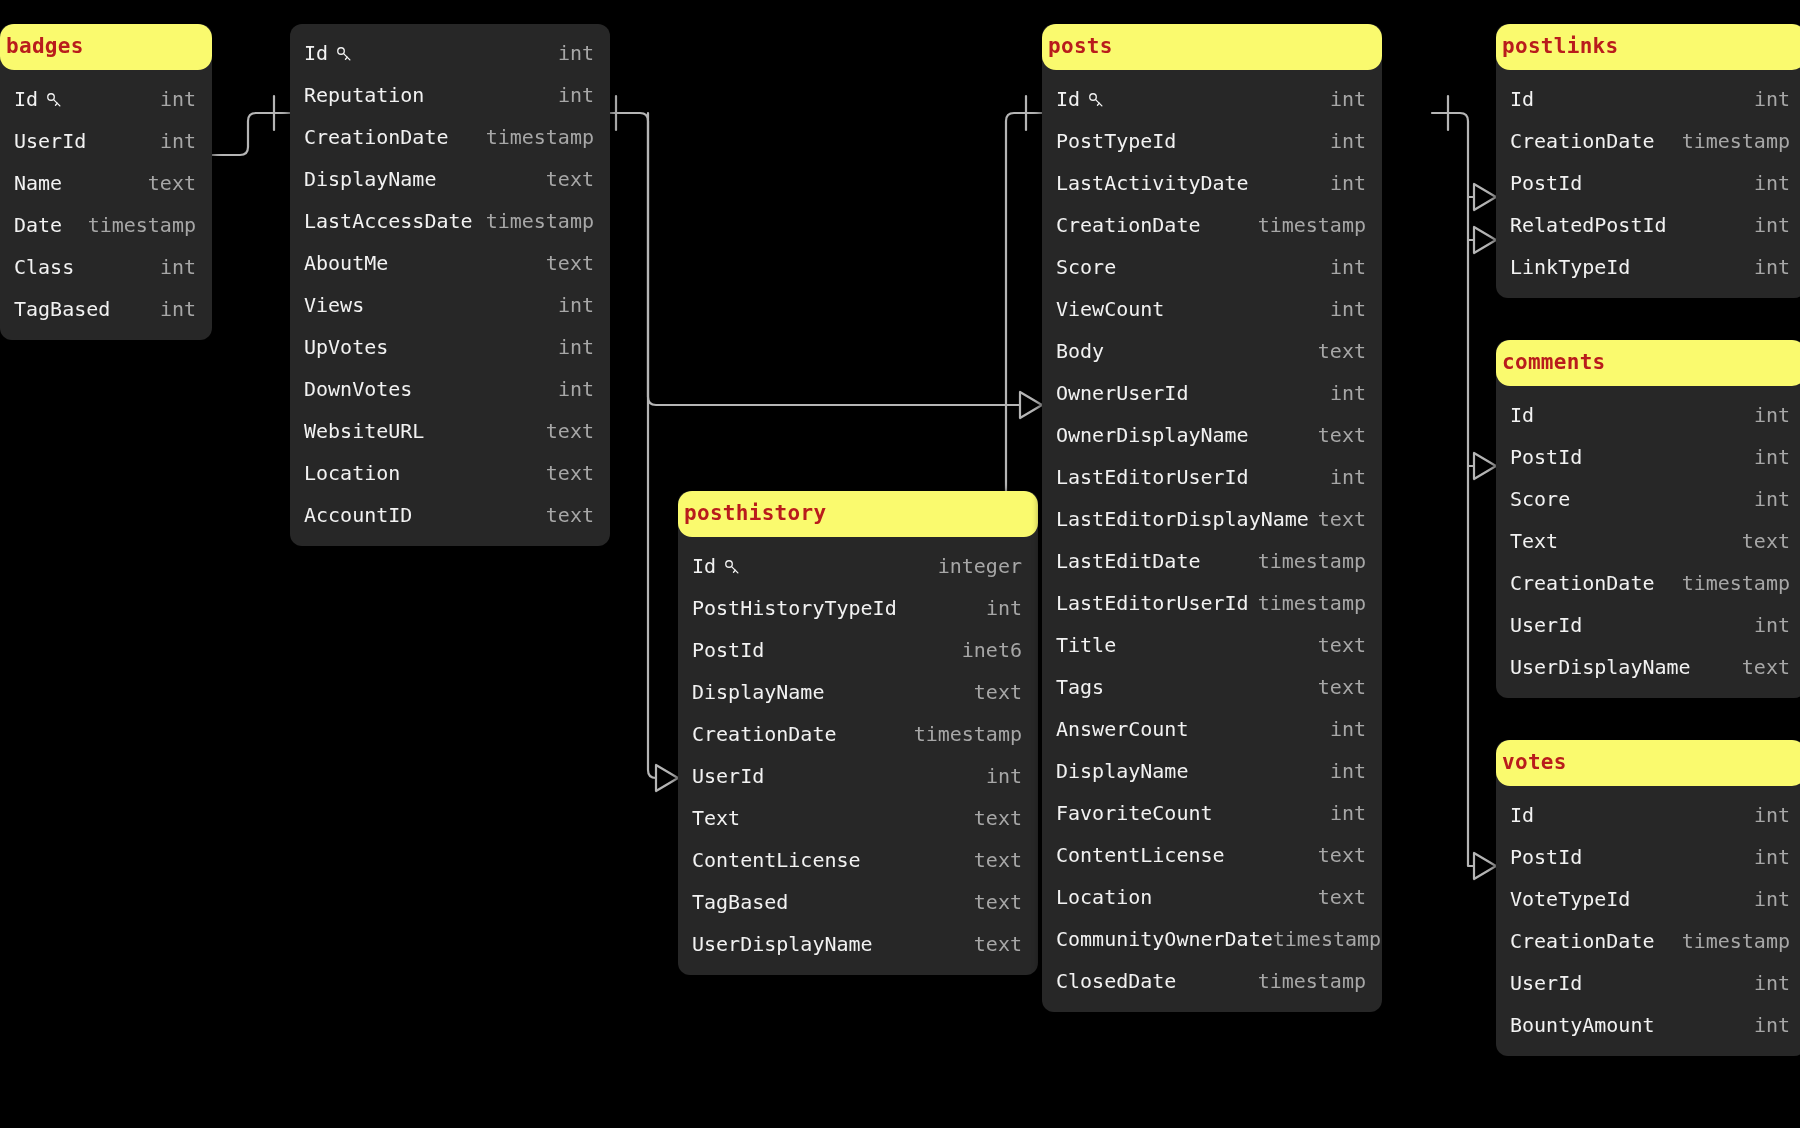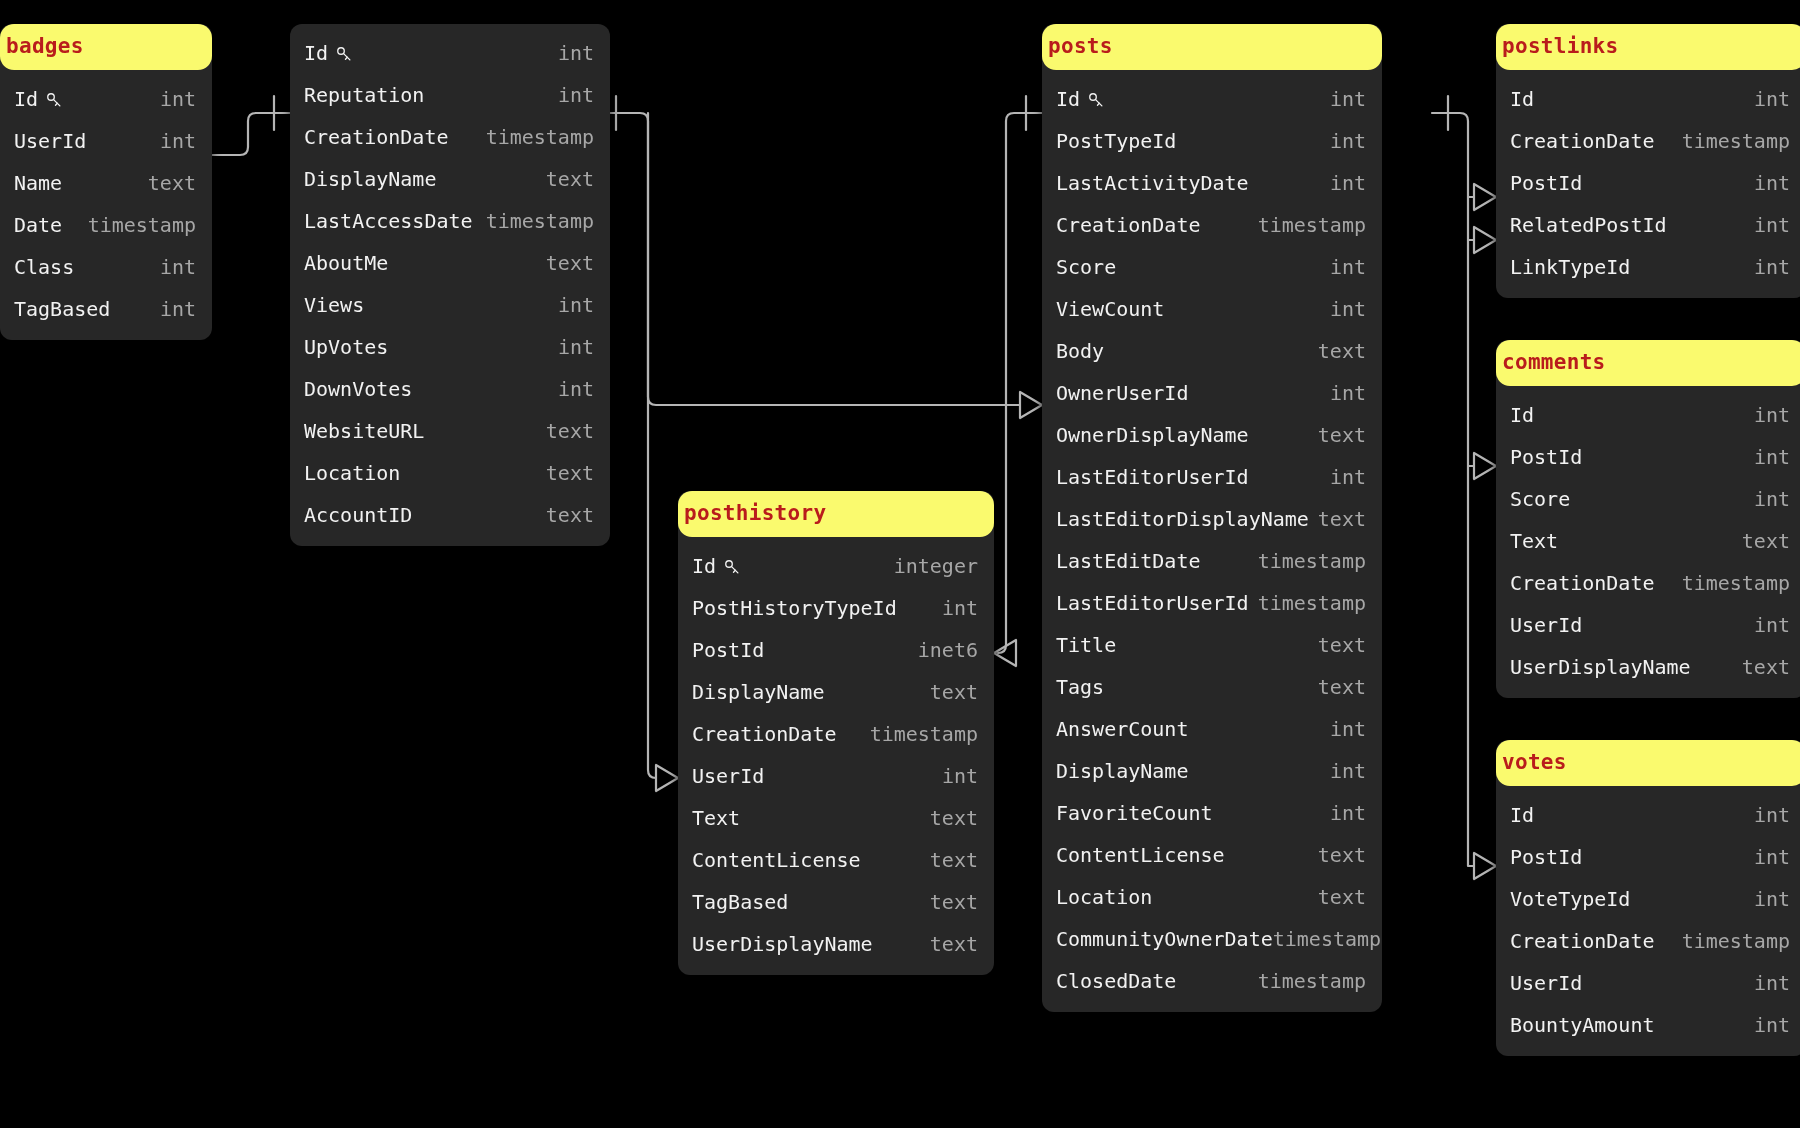--- a/index.html
+++ b/index.html
@@ -261,21 +261,21 @@
             <div class="field-type">text</div>
           </div>
           <div class="field-row">
             <div class="field-name">
               <span>AccountID</span>
             </div>
             <div class="field-type">text</div>
           </div>
         </div>
       </div>
-      <div class="table-card" style="left: 678px; top: 491px; width: 316px;">
+      <div class="table-card" style="left: 678px; top: 491px; width: 360px;">
         <div class="table-header">posthistory</div>
         <div class="table-body">
           <div class="field-row">
             <div class="field-name">
               <span>Id</span>
               <span class="key-icon">
                 <svg viewBox="0 0 24 24" width="17" height="17" fill="none" stroke="#f2f2f2" stroke-width="1.9" stroke-linecap="round" stroke-linejoin="round">
                   <circle cx="8.5" cy="8.5" r="4.6"></circle>
                   <line x1="11.8" y1="11.8" x2="21" y2="21"></line>
                   <line x1="17.4" y1="17.4" x2="14.8" y2="20"></line>

